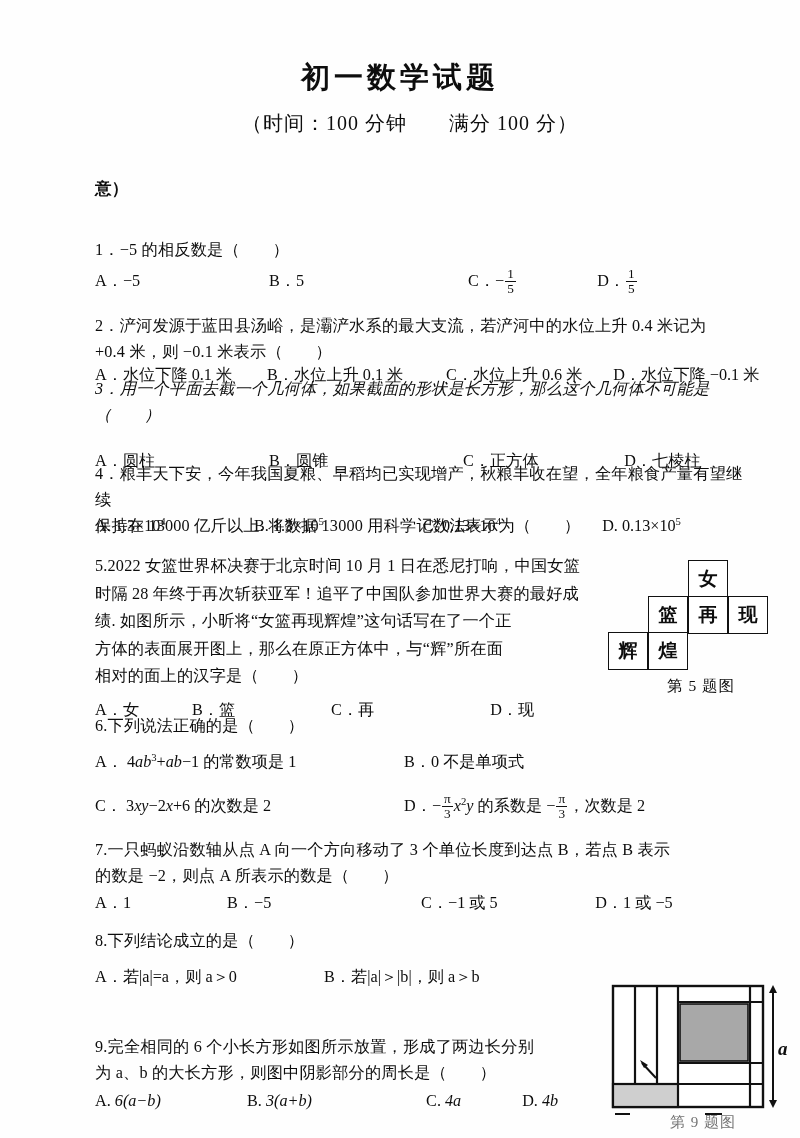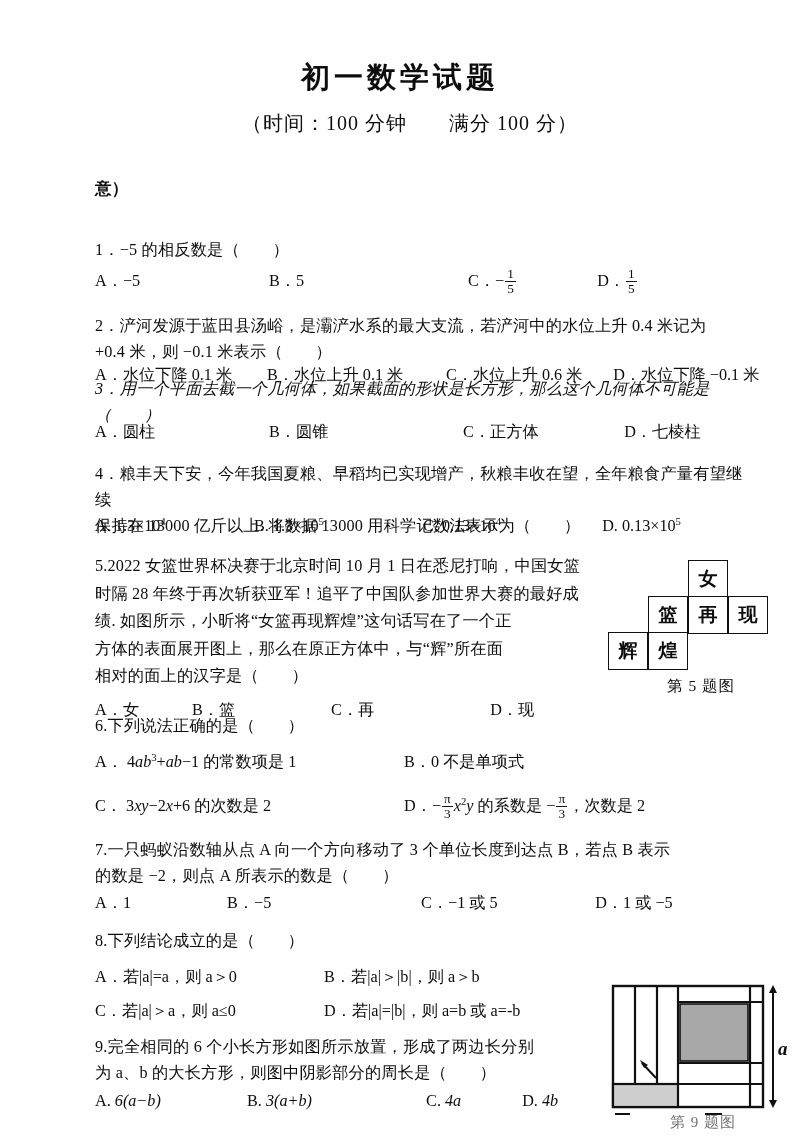--- a/index.html
+++ b/index.html
@@ -156,21 +156,21 @@
     <div>+0.4 米，则 −0.1 米表示（　　）</div>
   </div>
   <div class="opts" style="left:95px; top:364px;">
     <span class="opt" style="width:168px;">A．水位下降 0.1 米</span>
     <span class="opt" style="width:175px;">B．水位上升 0.1 米</span>
     <span class="opt" style="width:163px;">C．水位上升 0.6 米</span>
     <span class="opt">D．水位下降 −0.1 米</span>
   </div>
 
   <div class="blk" style="left:95px; top:376px; width:660px;font-style:italic;">3．用一个平面去截一个几何体，如果截面的形状是长方形，那么这个几何体不可能是（　　）</div>
-  <div class="opts" style="left:95px; top:421px;">
+  <div class="opts" style="left:95px; top:450px;">
     <span class="opt" style="width:170px;">A．圆柱</span>
     <span class="opt" style="width:190px;">B．圆锥</span>
     <span class="opt" style="width:157px;">C．正方体</span>
     <span class="opt">D．七棱柱</span>
   </div>
 
   <div class="blk" style="left:95px; top:461px; width:650px;">
     <div>4．粮丰天下安，今年我国夏粮、早稻均已实现增产，秋粮丰收在望，全年粮食产量有望继续</div>
     <div>保持在 13000 亿斤以上. 将数据 13000 用科学记数法表示为（　　）</div>
   </div>
@@ -226,24 +226,20 @@
     <span class="opt" style="width:190px;">B．−5</span>
     <span class="opt" style="width:170px;">C．−1 或 5</span>
     <span class="opt">D．1 或 −5</span>
   </div>
 
   <div class="blk" style="left:95px; top:928px;">8.下列结论成立的是（　　）</div>
   <div class="opts" style="left:95px; top:966px;">
     <span class="opt" style="width:225px;">A．若|a|=a，则 a＞0</span>
     <span class="opt">B．若|a|＞|b|，则 a＞b</span>
   </div>
-  <div class="opts" style="left:95px; top:1000px;">
-    <span class="opt" style="width:225px;">C．若|a|＞a，则 a≤0</span>
-    <span class="opt">D．若|a|=|b|，则 a=b 或 a=-b</span>
-  </div>
 
   <div class="blk" style="left:95px; top:1034px; width:505px;">
     <div>9.完全相同的 6 个小长方形如图所示放置，形成了两边长分别</div>
     <div>为 a、b 的大长方形，则图中阴影部分的周长是（　　）</div>
   </div>
   <div class="opts" style="left:95px; top:1092px;">
     <span class="opt" style="width:148px;"><span>A.</span>&nbsp;<i class="v">6(a−b)</i></span>
     <span class="opt" style="width:175px;"><span>B.</span>&nbsp;<i class="v">3(a+b)</i></span>
     <span class="opt" style="width:92px;"><span>C.</span>&nbsp;<i class="v">4a</i></span>
     <span class="opt"><span>D.</span>&nbsp;<i class="v">4b</i></span>

